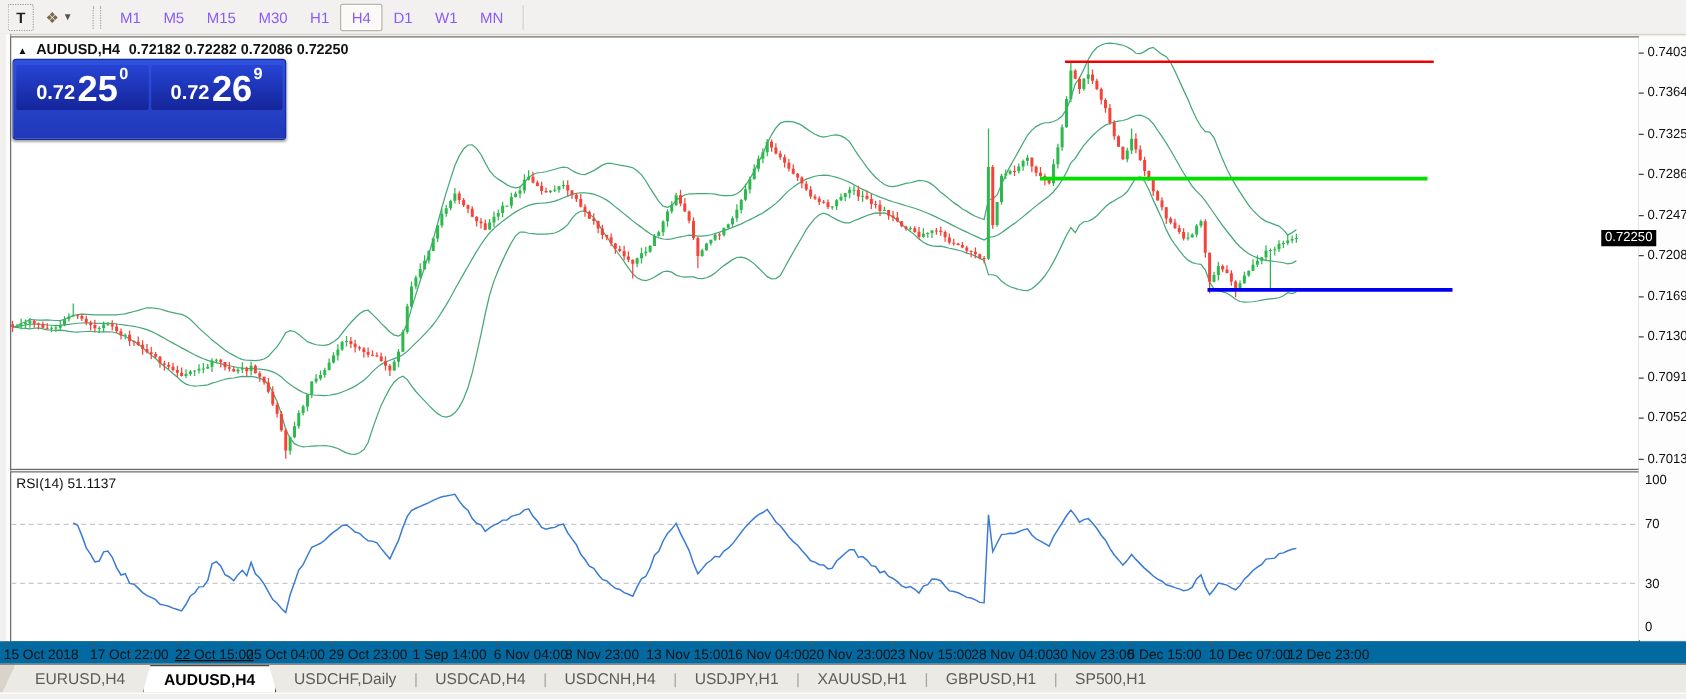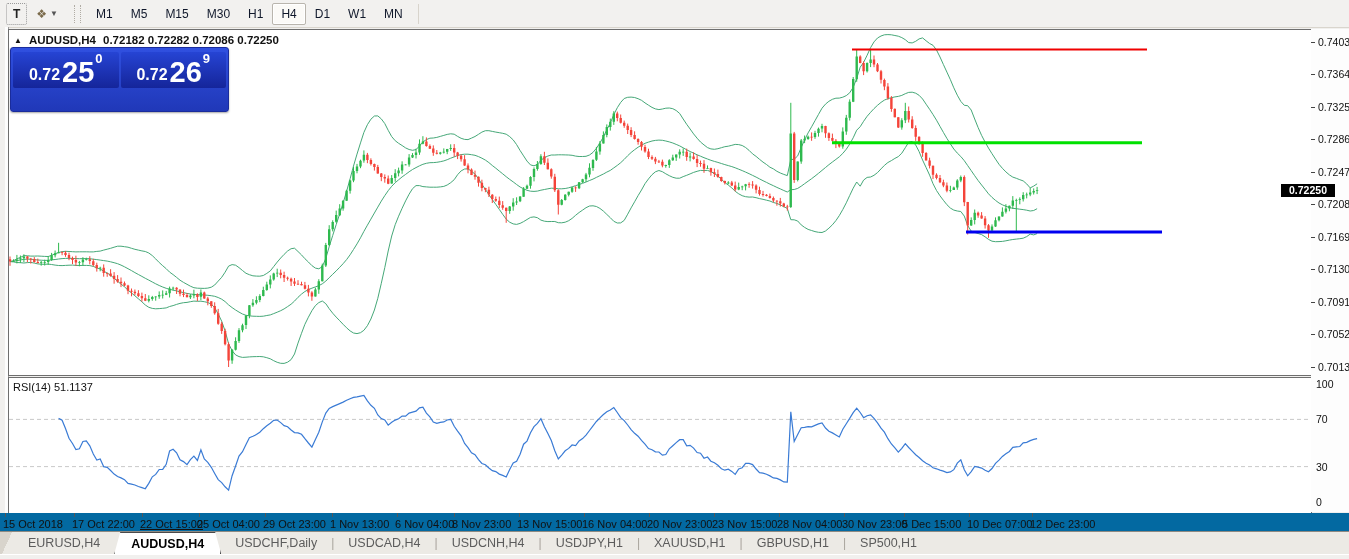--- a/index.html
+++ b/index.html
@@ -7,36 +7,36 @@
        font-family:"Liberation Sans",sans-serif;-webkit-font-smoothing:antialiased}
   
   .toolbar{position:absolute;left:0;top:0;width:1349px;height:27px;background:#f2f1ef;
            border-bottom:1px solid #d9d5cd;display:flex;align-items:center}
   .tbtn{font-size:12px;color:#3a3a3a;padding:3px 6px;margin:0 1px;border:1px solid transparent;
         border-radius:2px;cursor:default;user-select:none}
   .tbtn.texttool{border:1px dotted #9a9a9a;margin-left:6px;font-weight:bold;color:#222}
   .tbtn.objtool{color:#7a6a4a;display:flex;align-items:center;gap:3px}
   .caret{font-size:8px;color:#555}
   .grip{width:5px;height:18px;margin:0 6px 0 8px;border-left:1px dotted #b0aca4;border-right:1px dotted #b0aca4}
-  .tf{font-size:12px;color:#0f172a;padding:3px 8px;border:1px solid transparent;border-radius:2px}
+  .tf{font-size:12px;color:#8b5cf6;padding:3px 8px;border:1px solid transparent;border-radius:2px}
   .tf.active{background:#fbfaf7;border-color:#b9b5ad;box-shadow:inset 0 0 0 1px #fff}
   .tsep{width:1px;height:20px;background:#d8d4cc;margin:0 6px}
   
   .leftstrip{position:absolute;left:0;top:27px;width:8px;height:505px;background:#f1f0ee;
              border-right:1px solid #9c9c9c;box-shadow:inset -3px 0 0 #fdfdfd}
   .pane{position:absolute;background:#ffffff;border:1px solid #6e6e6e}
   .pane-main{left:8px;top:29px;width:1302px;height:345px}
   .pane-rsi{left:8px;top:377px;width:1302px;height:135px}
   svg{position:absolute;overflow:hidden}
   
   .axis-right{position:absolute;left:1311px;top:29px;width:38px;height:483px;background:#fdfdfd}
   .ptick{position:absolute;left:1311px;width:4px;height:1px;background:#444}
   .plabel{position:absolute;left:1318px;transform:translateY(-50%);font-size:10.5px;color:#101010;white-space:nowrap}
-  .price-tag{position:absolute;left:1281px;width:54px;height:13px;background:#000;color:#fff;
-             font-size:10.5px;font-weight:bold;text-align:center;line-height:13px}
+  .price-tag{position:absolute;left:1281px;width:44px;height:13px;background:#000;color:#fff;
+             font-size:10.5px;font-weight:normal;text-align:center;line-height:13px}
   .rlabel{position:absolute;left:1316px;transform:translateY(-50%);font-size:10.5px;color:#101010}
   
   .time-strip{position:absolute;left:0;top:513px;width:1349px;height:18px;background:#0369a1}
   .ttick{position:absolute;top:0;width:1px;height:4px;background:#555}
   .tlabel{position:absolute;top:5px;font-size:11px;color:#111;white-space:nowrap}
   .hline-bottom{position:absolute;left:0;top:531px;width:1349px;height:1px;background:#8e8a82}
   
   .chart-title{position:absolute;left:14px;top:34px;font-size:11.5px;font-weight:bold;color:#111;
                display:flex;align-items:center;gap:7px;z-index:5}
   .chart-title .tri{font-size:8px}
@@ -144,21 +144,21 @@
     <div class="tlabel" style="left: 3px;">15 Oct 2018</div>
     <div class="ttick" style="left: 74px;"></div>
     <div class="tlabel" style="left: 72px;">17 Oct 22:00</div>
     <div class="ttick" style="left: 142px;"></div>
     <div class="tlabel" style="left: 140px; text-decoration: underline;">22 Oct 15:00</div>
     <div class="ttick" style="left: 199px;"></div>
     <div class="tlabel" style="left: 197px;">25 Oct 04:00</div>
     <div class="ttick" style="left: 265px;"></div>
     <div class="tlabel" style="left: 263px;">29 Oct 23:00</div>
     <div class="ttick" style="left: 332px;"></div>
-    <div class="tlabel" style="left: 330px;">1 Nov 13:00</div>
+    <div class="tlabel" style="left: 330px;">1 Sep 14:00</div>
     <div class="ttick" style="left: 397px;"></div>
     <div class="tlabel" style="left: 395px;">6 Nov 04:00</div>
     <div class="ttick" style="left: 454px;"></div>
     <div class="tlabel" style="left: 452px;">8 Nov 23:00</div>
     <div class="ttick" style="left: 519px;"></div>
     <div class="tlabel" style="left: 517px;">13 Nov 15:00</div>
     <div class="ttick" style="left: 584px;"></div>
     <div class="tlabel" style="left: 582px;">16 Nov 04:00</div>
     <div class="ttick" style="left: 649px;"></div>
     <div class="tlabel" style="left: 647px;">20 Nov 23:00</div>

